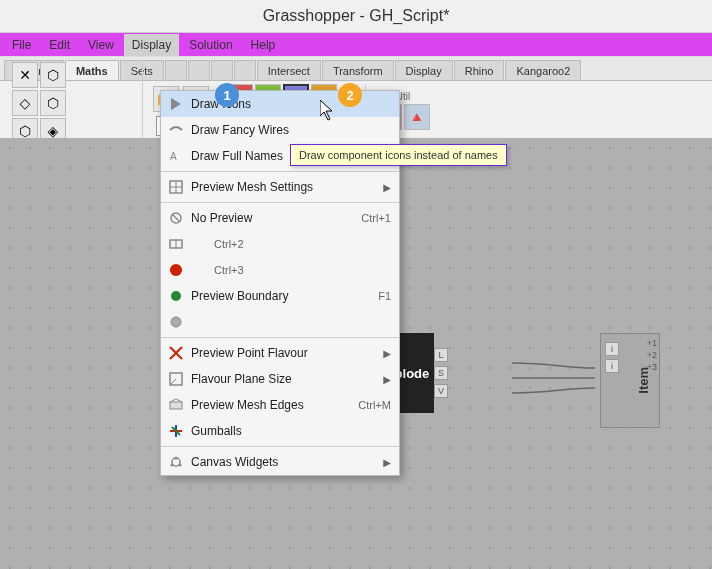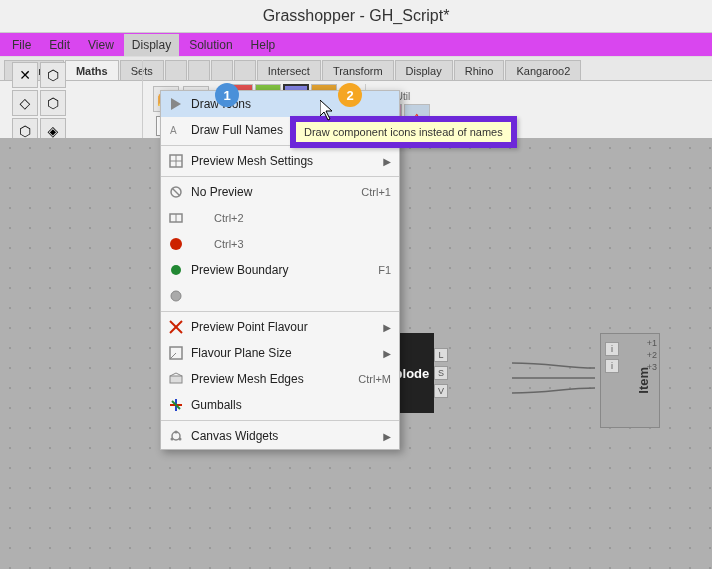--- a/index.html
+++ b/index.html
@@ -227,24 +227,24 @@
     }
     .dropdown-separator {
       height: 1px;
       background: #ccc;
       margin: 2px 0;
     }
 
     
     .tooltip {
       position: absolute;
-      top: 116px;
+      top: 144px;
       left: 290px;
       background: #ffffcc;
-      border: 6px solid #6d28d9;
+      border: 1px solid #6d28d9;
       padding: 4px 8px;
       font-size: 11px;
       color: #333;
       box-shadow: 2px 2px 4px rgba(0,0,0,0.2);
       z-index: 200;
       pointer-events: none;
     }
 
     
     .badge {
@@ -412,20 +412,28 @@
 
   <div class="dropdown-item highlighted">
     <div class="icon">
       <svg width="16" height="16" viewBox="0 0 16 16">
         <polygon points="3,2 13,8 3,14" fill="#888"></polygon>
       </svg>
     </div>
     <span class="label">Draw Icons</span>
   </div>
 
+  <div class="dropdown-item">
+    <div class="icon">
+      <svg width="16" height="16" viewBox="0 0 16 16">
+        <path d="M2,8 Q8,2 14,8" stroke="#888" stroke-width="2" fill="none"></path>
+      </svg>
+    </div>
+    <span class="label">Draw Fancy Wires</span>
+  </div>
 
   <div class="dropdown-item">
     <div class="icon">
       <svg width="16" height="16" viewBox="0 0 16 16">
         <text x="2" y="12" font-size="10" fill="#888">A</text>
       </svg>
     </div>
     <span class="label">Draw Full Names</span>
   </div>
 

